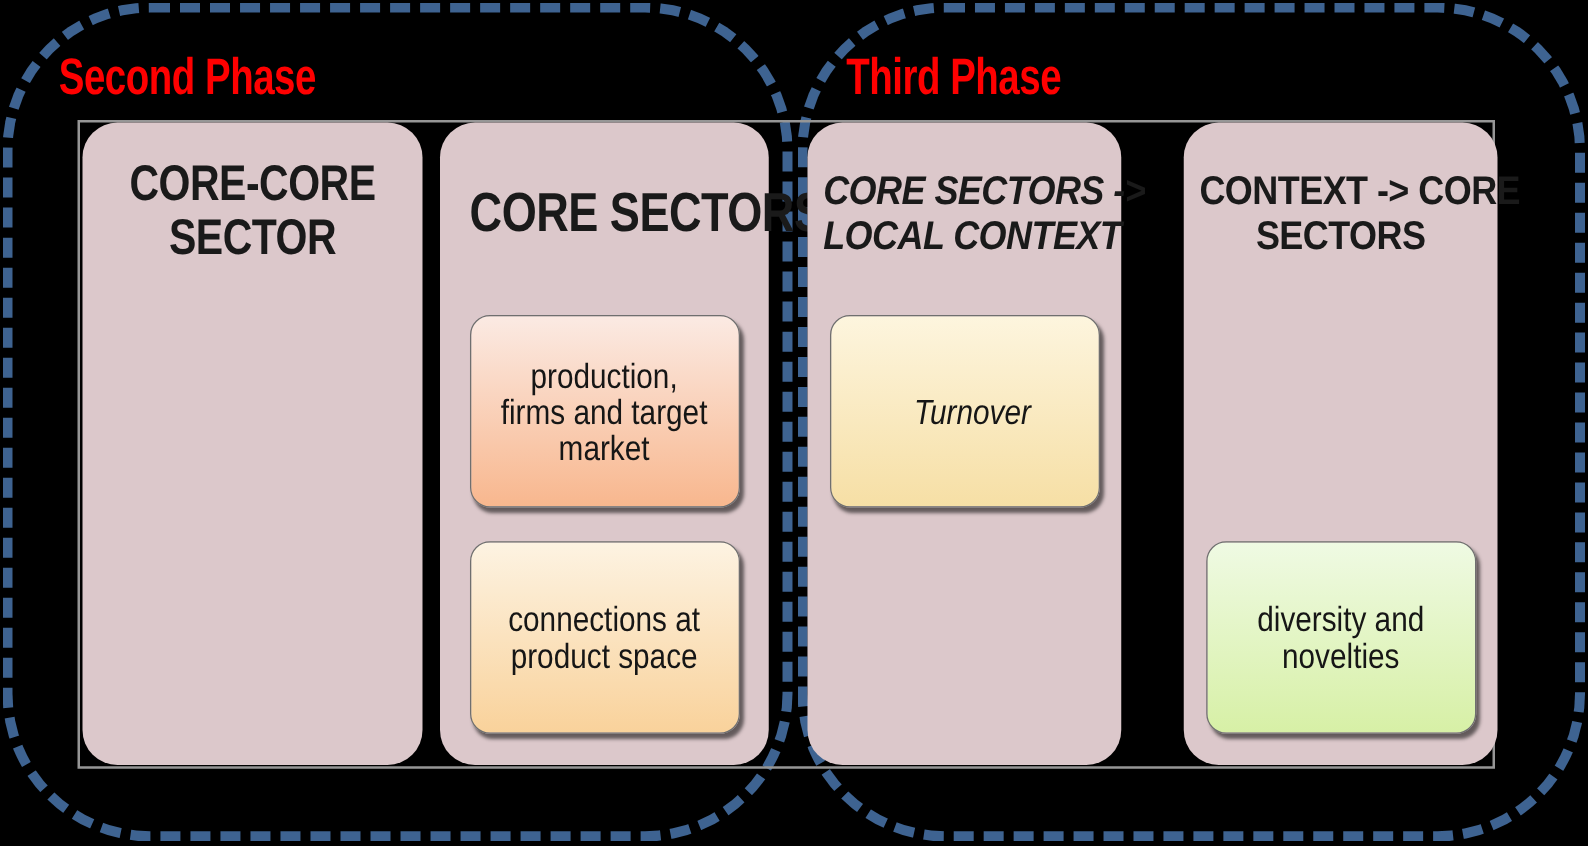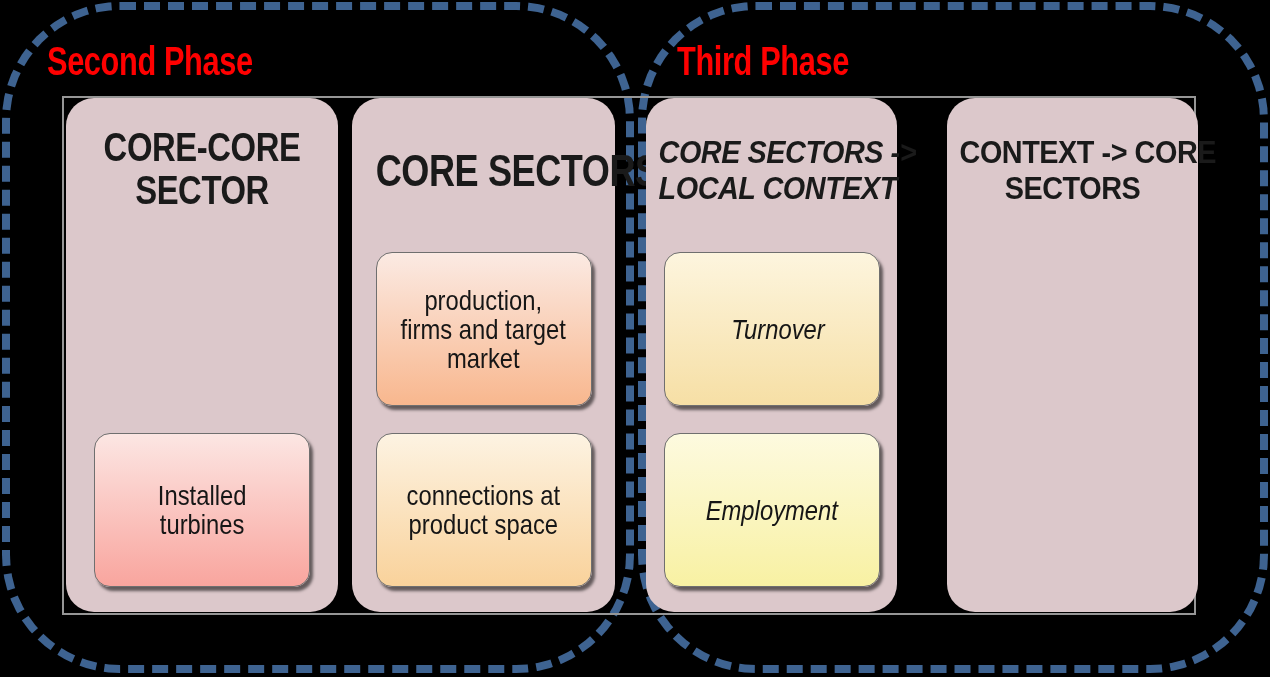--- a/index.html
+++ b/index.html
@@ -74,27 +74,20 @@
 <div class="phase-label second">Second Phase</div>
 <div class="phase-label third">Third Phase</div>
 
 <div class="frame"></div>
 
 <div class="column col1">
   <div class="hdr">
     <span>CORE-CORE</span>
     <span>SECTOR</span>
   </div>
-  <div class="card b" style="background: linear-gradient(rgb(252, 230, 227) 0%, rgb(249, 165, 158) 100%);">
-    <div class="txt">
-      <span>Installed</span>
-      <span>turbines</span>
-      <span></span>
-    </div>
-  </div>
 </div>
 
 <div class="column col2">
   <div class="hdr">
     <span>CORE SECTORS</span>
     <span></span>
   </div>
   <div class="card a" style="background: linear-gradient(rgb(251, 234, 227) 0%, rgb(248, 183, 142) 100%);">
     <div class="txt">
       <span>production,</span>
@@ -116,27 +109,27 @@
     <span>CORE SECTORS -&gt;</span>
     <span>LOCAL CONTEXT</span>
   </div>
   <div class="card a" style="background: linear-gradient(rgb(253, 245, 222) 0%, rgb(246, 223, 165) 100%); padding-left: 12px;">
     <div class="txt">
       <span>Turnover</span>
       <span></span>
       <span></span>
     </div>
   </div>
-  <div class="card b" style="background: linear-gradient(rgb(253, 250, 223) 0%, rgb(248, 241, 163) 100%);">
-    <div class="txt">
-      <span>Employment</span>
-      <span></span>
-      <span></span>
-    </div>
-  </div>
 </div>
 
 <div class="column col4">
   <div class="hdr">
     <span>CONTEXT -&gt; CORE</span>
     <span>SECTORS</span>
   </div>
+  <div class="card b" style="background: linear-gradient(rgb(239, 250, 227) 0%, rgb(215, 240, 166) 100%);">
+    <div class="txt">
+      <span>diversity and</span>
+      <span>novelties</span>
+      <span></span>
+    </div>
+  </div>
 </div>
 
 </body></html>

